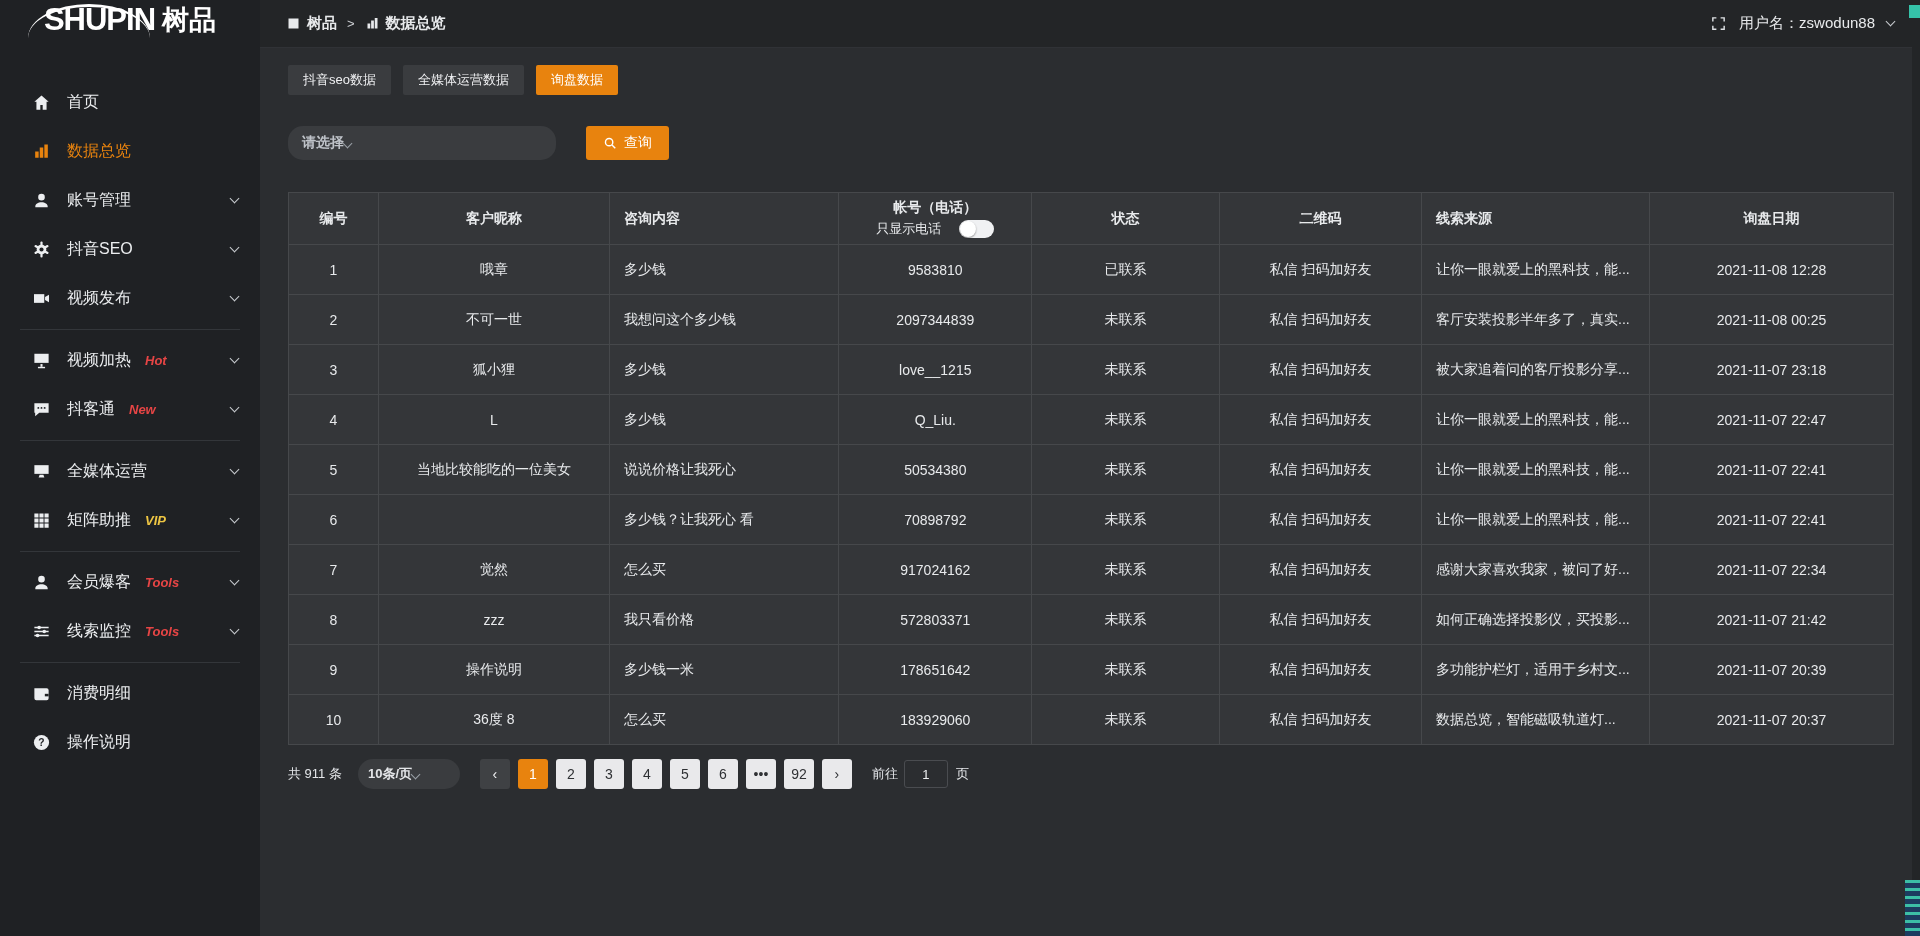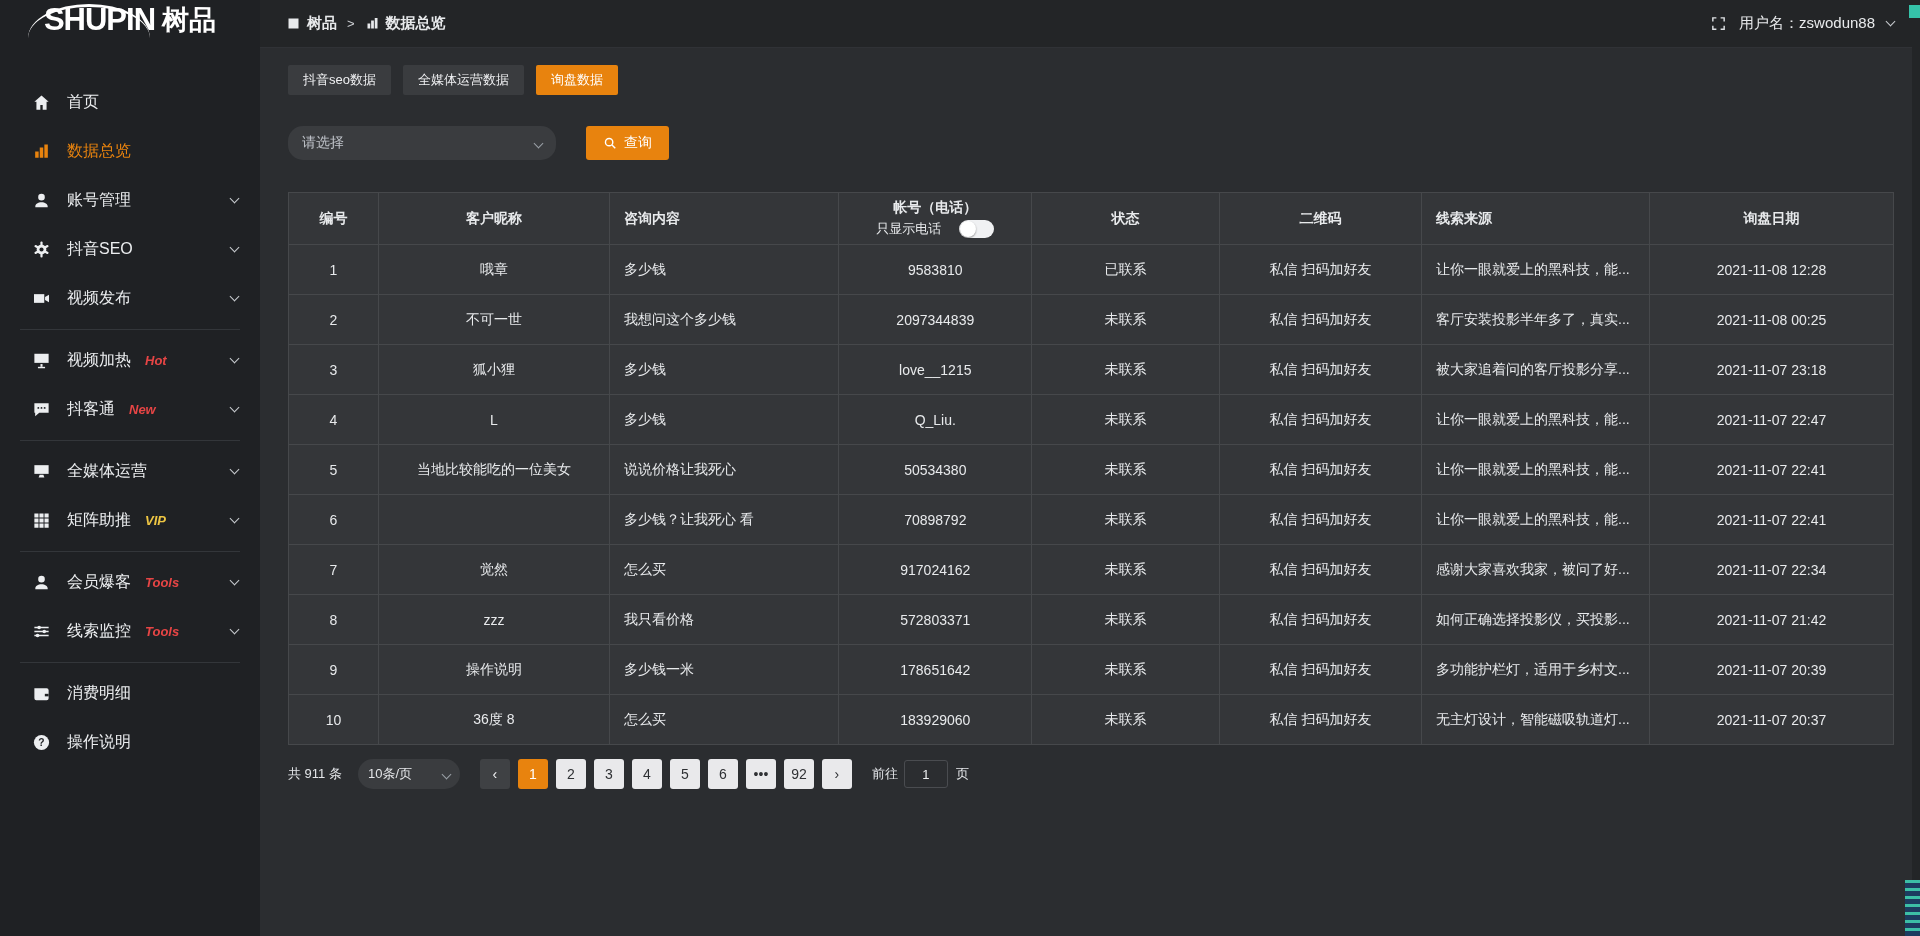--- a/index.html
+++ b/index.html
@@ -46,22 +46,22 @@
   .content { flex:1; padding:17px 26px 0 28px; display:flex; flex-direction:column; }
 
   
   .tabs { display:flex; gap:12px; margin-bottom:31px; height:30px; }
   .tab { height:30px; padding:0 15px; background:#3a3c3f; border:none; border-radius:2px;
          color:#f0f1f3; font-size:13px; cursor:pointer; font-family:inherit; }
   .tab.active { background:#e8830e; color:#fff; }
 
   
   .filters { display:flex; align-items:center; margin-bottom:32px; height:34px; }
-  .sel { display:flex; align-items:center; justify-content:space-between; background:#3a3c3f;
-         border-radius:15px; cursor:pointer; }
+  .sel { display:flex; align-items:center; justify-content:flex-start; background:#3a3c3f;
+         border-radius:15px; cursor:pointer;font-weight:bold; }
   .sel-main { width:268px; height:34px; padding:0 14px; color:#bfc3c9; font-size:14px; }
   .sel .chev { border-color:#9aa0a6; }
   .periods { display:flex; gap:11px; margin-left:30px; }
   .pbtn { height:34px; width:66px; background:#fff; color:#23262a; font-size:13px; border:none;
           border-radius:3px; cursor:pointer; font-family:inherit; }
   .pbtn.selected { border:2px solid #e8830e; }
   .btn-search { height:34px; margin-left:30px; padding:0 17px; background:#e8830e; color:#fff;
                 border:none; border-radius:3px; font-size:14px; display:inline-flex; align-items:center;
                 gap:7px; cursor:pointer; font-family:inherit; }
   .s-icon { width:14px; height:14px; display:inline-flex; }
@@ -463,21 +463,21 @@
               <td class="c-left c-orange c-src">多功能护栏灯，适用于乡村文...</td>
               <td>2021-11-07 20:39</td>
             </tr>
             <tr>
               <td>10</td>
               <td>36度 8</td>
               <td class="c-left">怎么买</td>
               <td>183929060</td>
               <td class="c-orange">未联系</td>
               <td class="c-orange c-qr">私信 扫码加好友</td>
-              <td class="c-left c-orange c-src">无主灯设计，智能磁吸轨道灯...</td>
+              <td class="c-left c-orange c-src">数据总览，智能磁吸轨道灯...</td>
               <td>2021-11-07 20:37</td>
             </tr>
           </tbody>
       </table>
 
       <div class="pager">
         <span class="pg-total">共 911 条</span>
         <div class="sel sel-size">
           <span>10条/页</span>
           <span class="chev"></span>

